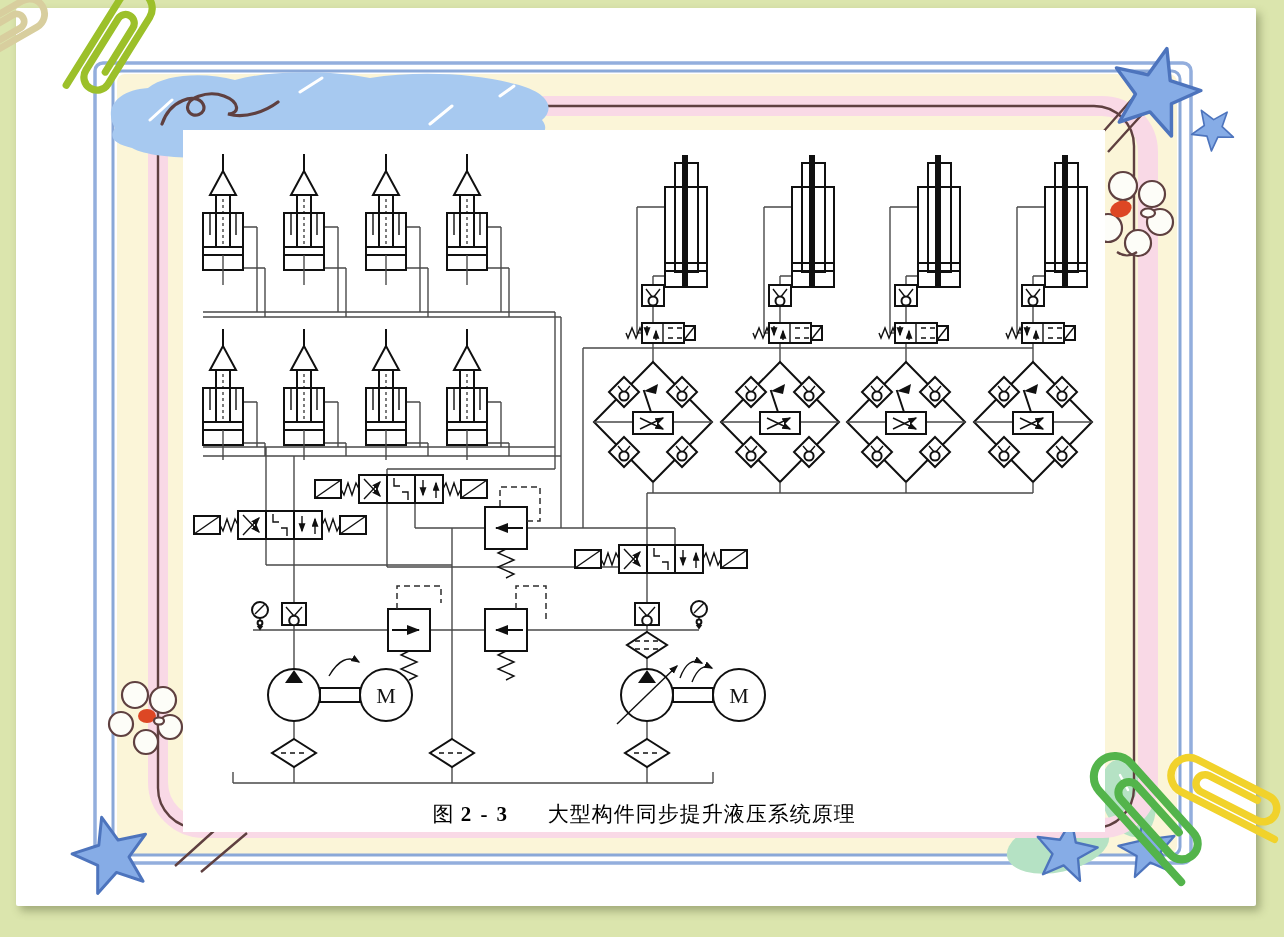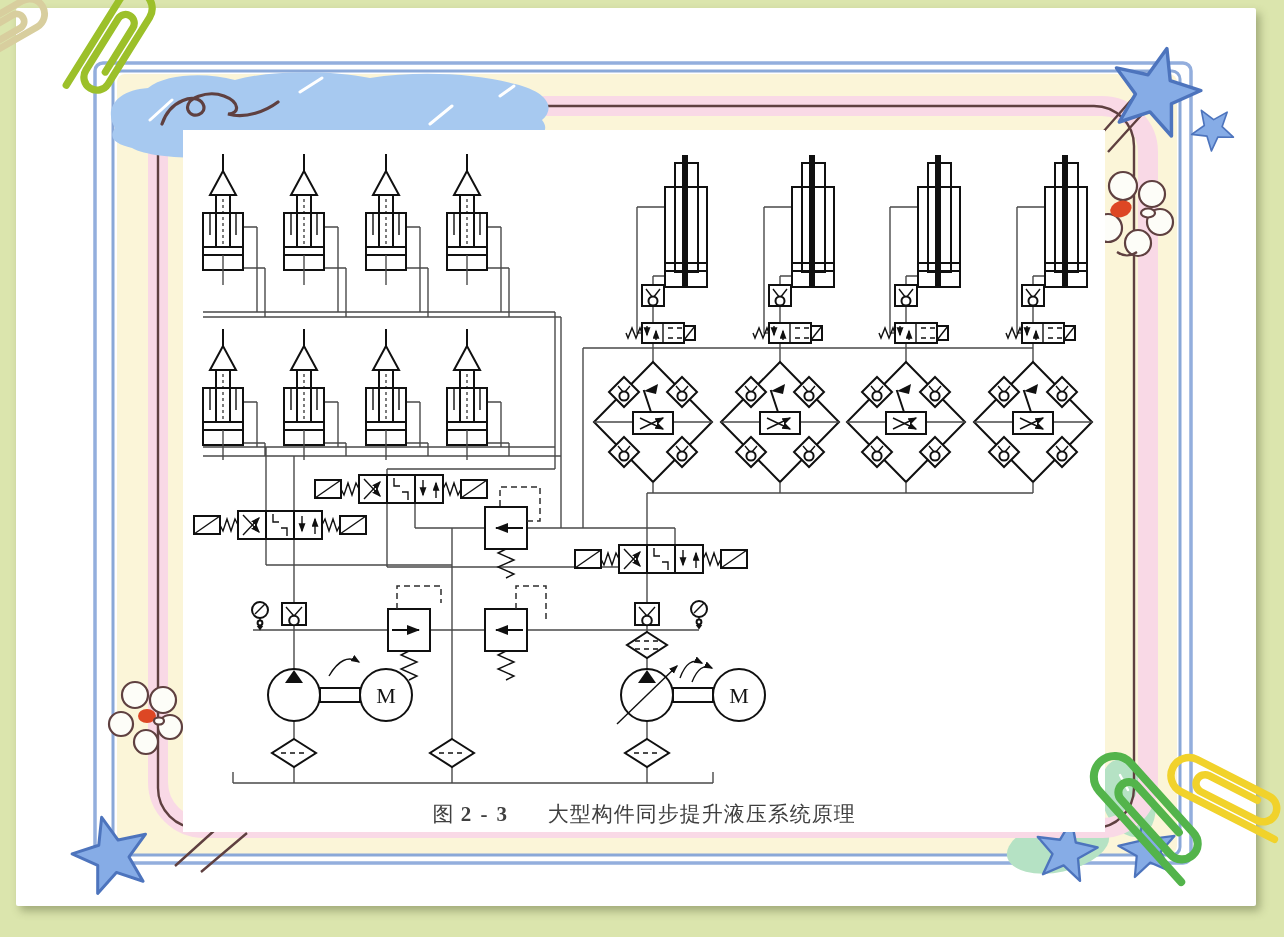--- a/index.html
+++ b/index.html
@@ -6,21 +6,21 @@
   body{width:1284px;height:937px;overflow:hidden;position:relative;
        background:#dbe5ad;font-family:"Liberation Sans",sans-serif}
   #page{position:absolute;left:16px;top:8px;width:1240px;height:898px;background:#fff;
         box-shadow:4px 5px 8px rgba(90,100,60,.45);border-radius:2px}
   #decor,#clips{position:absolute;left:0;top:0;width:1284px;height:937px}
   #decor{z-index:2}
   #panel{position:absolute;left:183px;top:130px;width:922px;height:702px;background:#fff;z-index:3}
   #clips{z-index:4;pointer-events:none}
   .caption{width:100%;text-align:center;margin-top:6px;
            font-family:"Liberation Serif","DejaVu Serif",serif;
-           font-size:21px;color:#404040;letter-spacing:1px}
+           font-size:21px;color:#000000;letter-spacing:1px}
   .caption b{letter-spacing:2px}
   .caption .gap{display:inline-block;width:26px}
   
   .p{stroke:#4a4a4a;stroke-width:1.4;fill:none}
   .s{stroke:#101010;stroke-width:2;fill:none;stroke-linecap:square}
   .sw{stroke:#101010;stroke-width:2;fill:#fff}
   .sf{fill:#101010;stroke:none}
   .thin{stroke:#101010;stroke-width:1.4;fill:none}
   .dsh{stroke:#2e2e2e;stroke-width:1.5;fill:none;stroke-dasharray:6 4}
   .cdsh{stroke:#101010;stroke-width:1.1;fill:none;stroke-dasharray:3 3}

